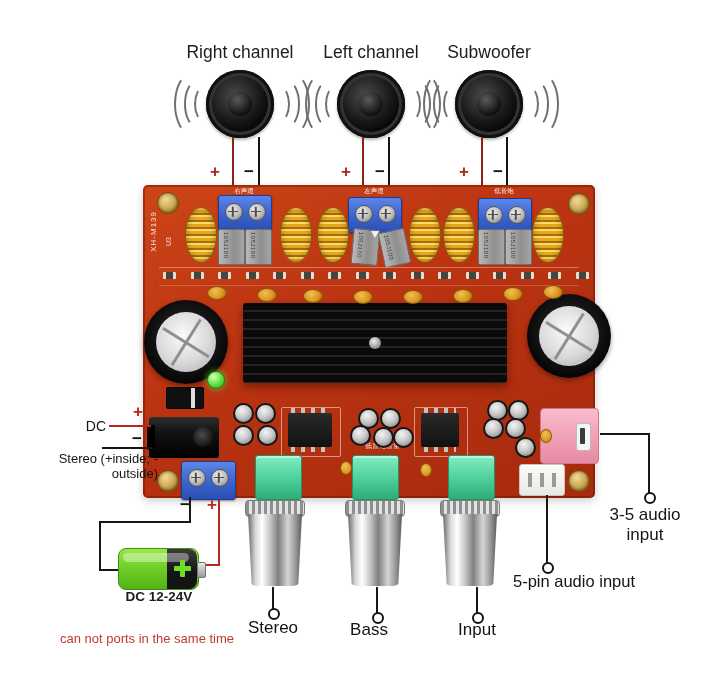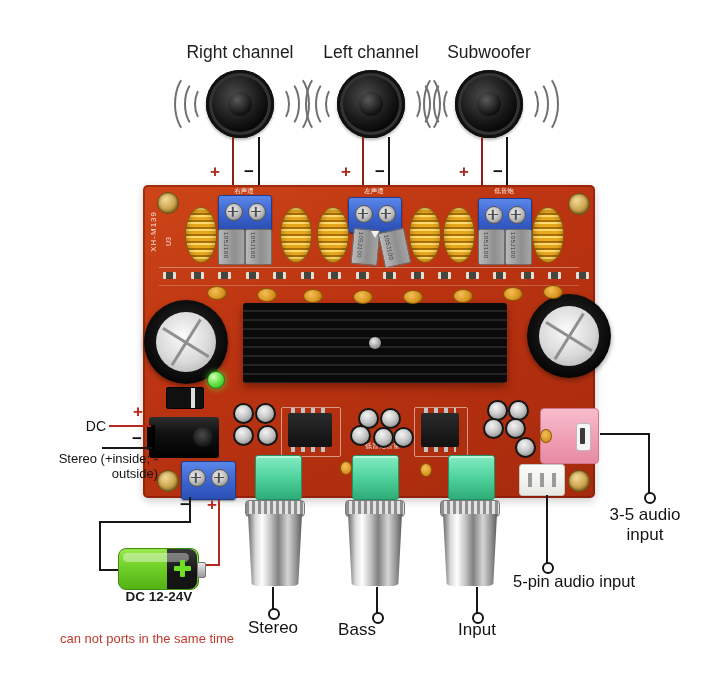--- a/index.html
+++ b/index.html
@@ -377,21 +377,21 @@
   </div>
   <div class="batlabel">DC 12-24V</div>
   <div class="warn" style="left:42px;top:631px;width:210px">can not ports in the same time</div>
 
   <div class="aline" style="left:272px;top:587px;width:2px;height:22px"></div>
   <div class="dotring" style="left:268px;top:608px"></div>
   <div class="lab" style="left:236px;top:618px;width:74px">Stereo</div>
 
   <div class="aline" style="left:376px;top:587px;width:2px;height:26px"></div>
   <div class="dotring" style="left:372px;top:612px"></div>
-  <div class="lab" style="left:322px;top:620px;width:70px">Bass</div>
+  <div class="lab" style="left:334px;top:620px;width:70px">Bass</div>
 
   <div class="aline" style="left:476px;top:587px;width:2px;height:26px"></div>
   <div class="dotring" style="left:472px;top:612px"></div>
   <div class="lab" style="left:440px;top:620px;width:74px">Input</div>
 
   <div class="aline" style="left:600px;top:433px;width:50px;height:2px"></div>
   <div class="aline" style="left:648px;top:433px;width:2px;height:60px"></div>
   <div class="dotring" style="left:644px;top:492px"></div>
   <div class="lab" style="left:590px;top:505px;width:110px">3-5 audio input</div>
 

